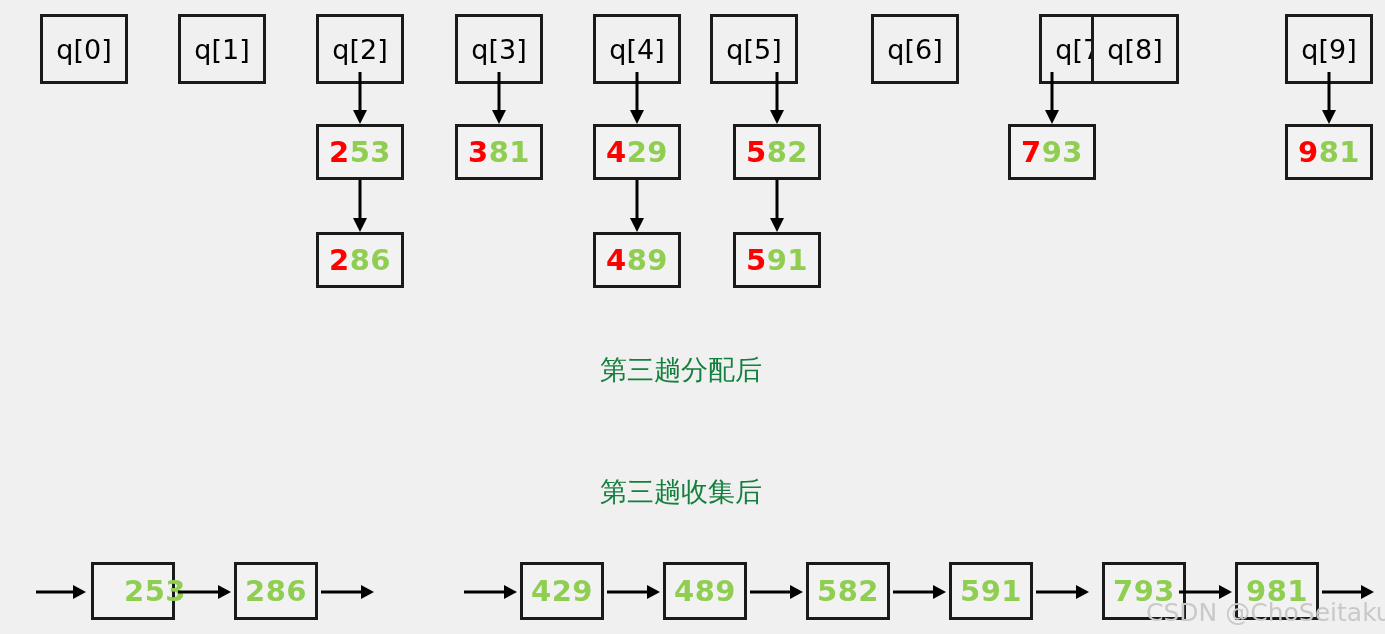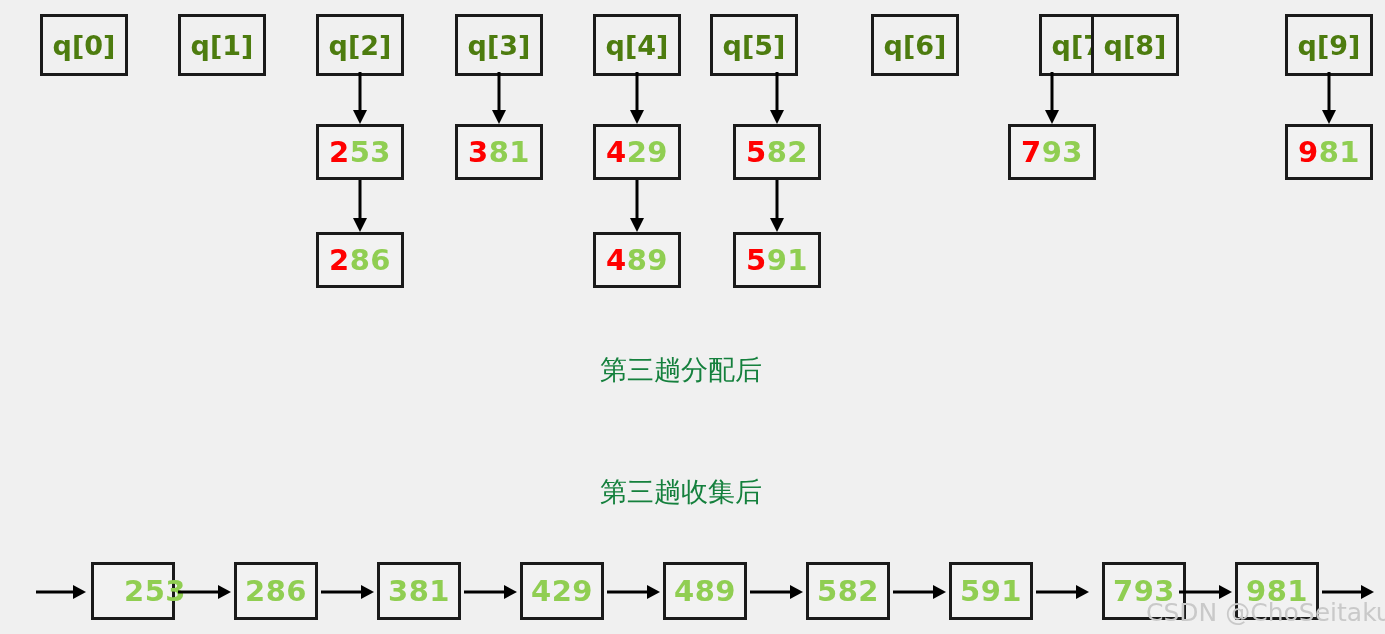--- a/index.html
+++ b/index.html
@@ -22,32 +22,31 @@
   }
 
   
   .bucket-col {
     position: absolute;
     top: 14px;
     width: 88px;
   }
   .bucket-box {
     width: 88px;
-    height: 62px;
+    height: 70px;
     box-sizing: border-box;
     border: 3px solid #1a1a1a;
     background: #f0f0f0;
     display: flex;
     align-items: center;
     justify-content: center;
     font-family: "DejaVu Sans", "Liberation Sans", sans-serif;
     font-size: 27px;
-    color: #4d7c0f;
+    color: #000000;
     letter-spacing: 0px;
-    font-weight: bold;
   }
 
   
   .node-box {
     position: absolute;
     width: 88px;
     height: 56px;
     box-sizing: border-box;
     border: 3px solid #1a1a1a;
     background: #f2f2f2;
@@ -270,21 +269,20 @@
           <path d="M40,2 L53,9 L40,16 Z" fill="#000000"></path>
         </svg>
       </div>
       <div class="list-box" style="left: 234px;">286</div>
       <div class="h-arrow" style="left: 321px; width: 53px;">
         <svg width="53" height="18" viewBox="0 0 53 18">
           <line x1="0" y1="9" x2="45" y2="9" stroke="#000000" stroke-width="3"></line>
           <path d="M40,2 L53,9 L40,16 Z" fill="#000000"></path>
         </svg>
       </div>
-      <div class="list-box" style="left: 377px;">381</div>
       <div class="h-arrow" style="left: 464px; width: 53px;">
         <svg width="53" height="18" viewBox="0 0 53 18">
           <line x1="0" y1="9" x2="45" y2="9" stroke="#000000" stroke-width="3"></line>
           <path d="M40,2 L53,9 L40,16 Z" fill="#000000"></path>
         </svg>
       </div>
       <div class="list-box" style="left: 520px;">429</div>
       <div class="h-arrow" style="left: 607px; width: 53px;">
         <svg width="53" height="18" viewBox="0 0 53 18">
           <line x1="0" y1="9" x2="45" y2="9" stroke="#000000" stroke-width="3"></line>

